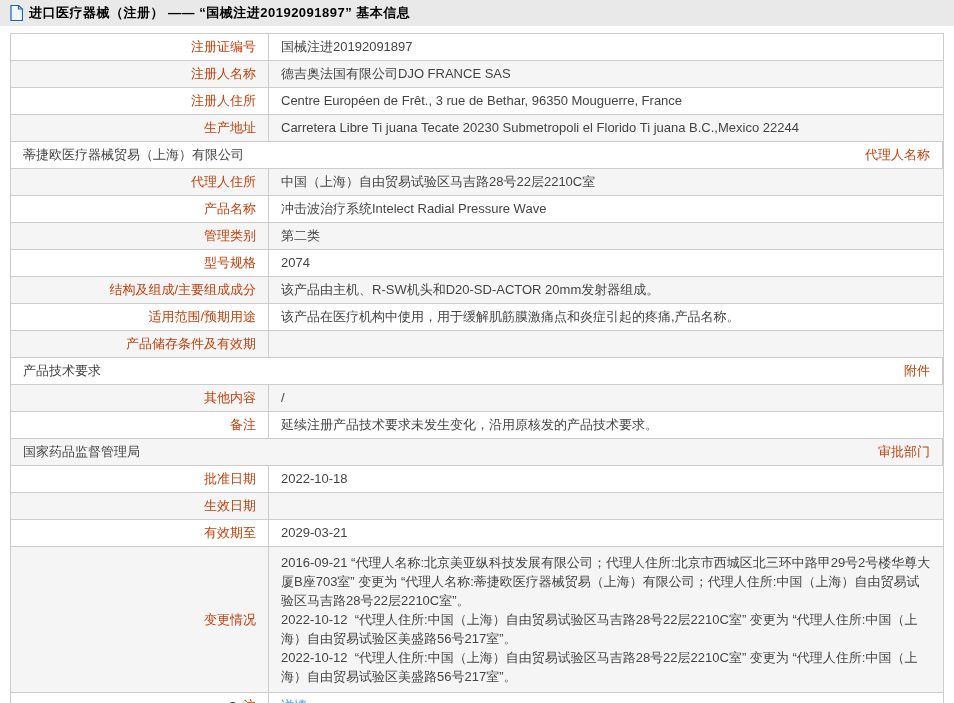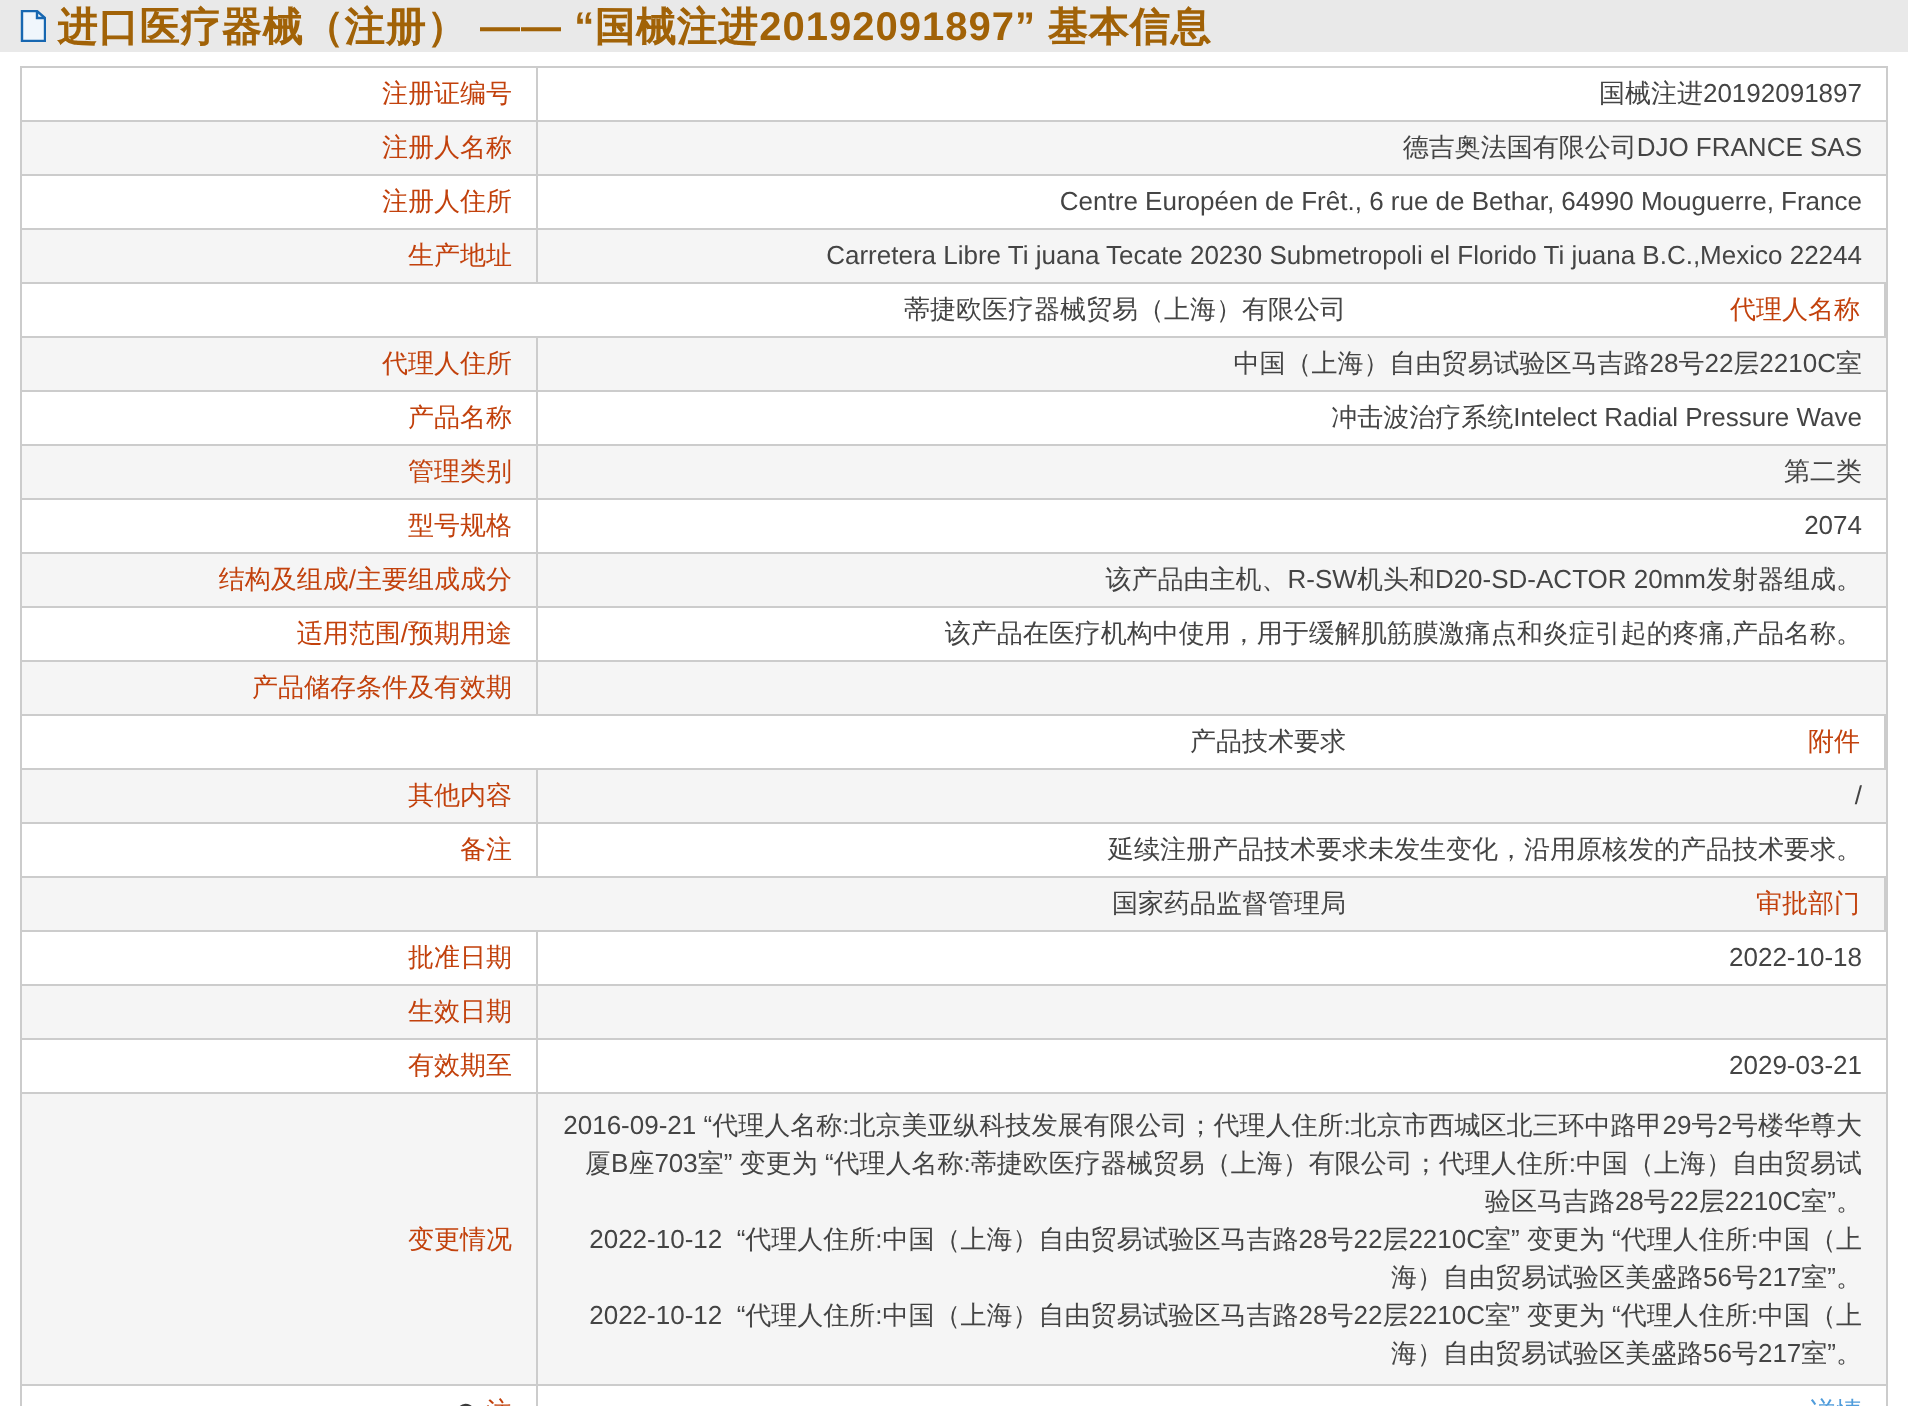--- a/index.html
+++ b/index.html
@@ -9,42 +9,42 @@
     font-family:"Liberation Sans","DejaVu Sans",sans-serif;
   }
   .titlebar{
     background:#e9e9e9;
     height:26px;
     display:flex;align-items:center;gap:6px;
     padding:0 10px;
   }
   .doc-icon{display:inline-flex;align-items:center;}
   .page-title{
-    color:#a16207;
-    font-size:20px;
+    color:#000000;
+    font-size:13px;
     font-weight:bold;
     letter-spacing:0.5px;
   }
   .info-table{
     margin:7px 10px 0 10px;
     border:1px solid #cccccc;
     background:#ffffff;
   }
   .row{
     display:flex;
     align-items:stretch;
     border-bottom:1px solid #cccccc;
     min-height:26px;
     font-size:13px;
     color:#444444;
     background:#ffffff;
   }
   .row:last-child{border-bottom:none;}
   .row.alt{background:#f5f5f5;}
-  .cell{box-sizing:border-box;text-align:right;}
+  .cell{box-sizing:border-box;}
   .cell.label{
     width:258px;
     flex:0 0 258px;
     padding:0 12px 0 8px;
     border-right:1px solid #cccccc;
     color:#c2410c;
     display:flex;
     align-items:center;
     justify-content:flex-end;
     gap:4px;
@@ -99,21 +99,21 @@
       </div>
       <div class="cell value">
         <span>德吉奥法国有限公司DJO FRANCE SAS</span>
       </div>
     </div>
     <div class="row">
       <div class="cell label">
         <span>注册人住所</span>
       </div>
       <div class="cell value">
-        <span>Centre Européen de Frêt., 6 rue de Bethar, 64990 Mouguerre, France</span>
+        <span>Centre Européen de Frêt., 3 rue de Bethar, 96350 Mouguerre, France</span>
       </div>
     </div>
     <div class="row alt">
       <div class="cell label">
         <span>生产地址</span>
       </div>
       <div class="cell value">
         <span>Carretera Libre Ti juana Tecate 20230 Submetropoli el Florido Ti juana B.C.,Mexico 22244</span>
       </div>
     </div>

